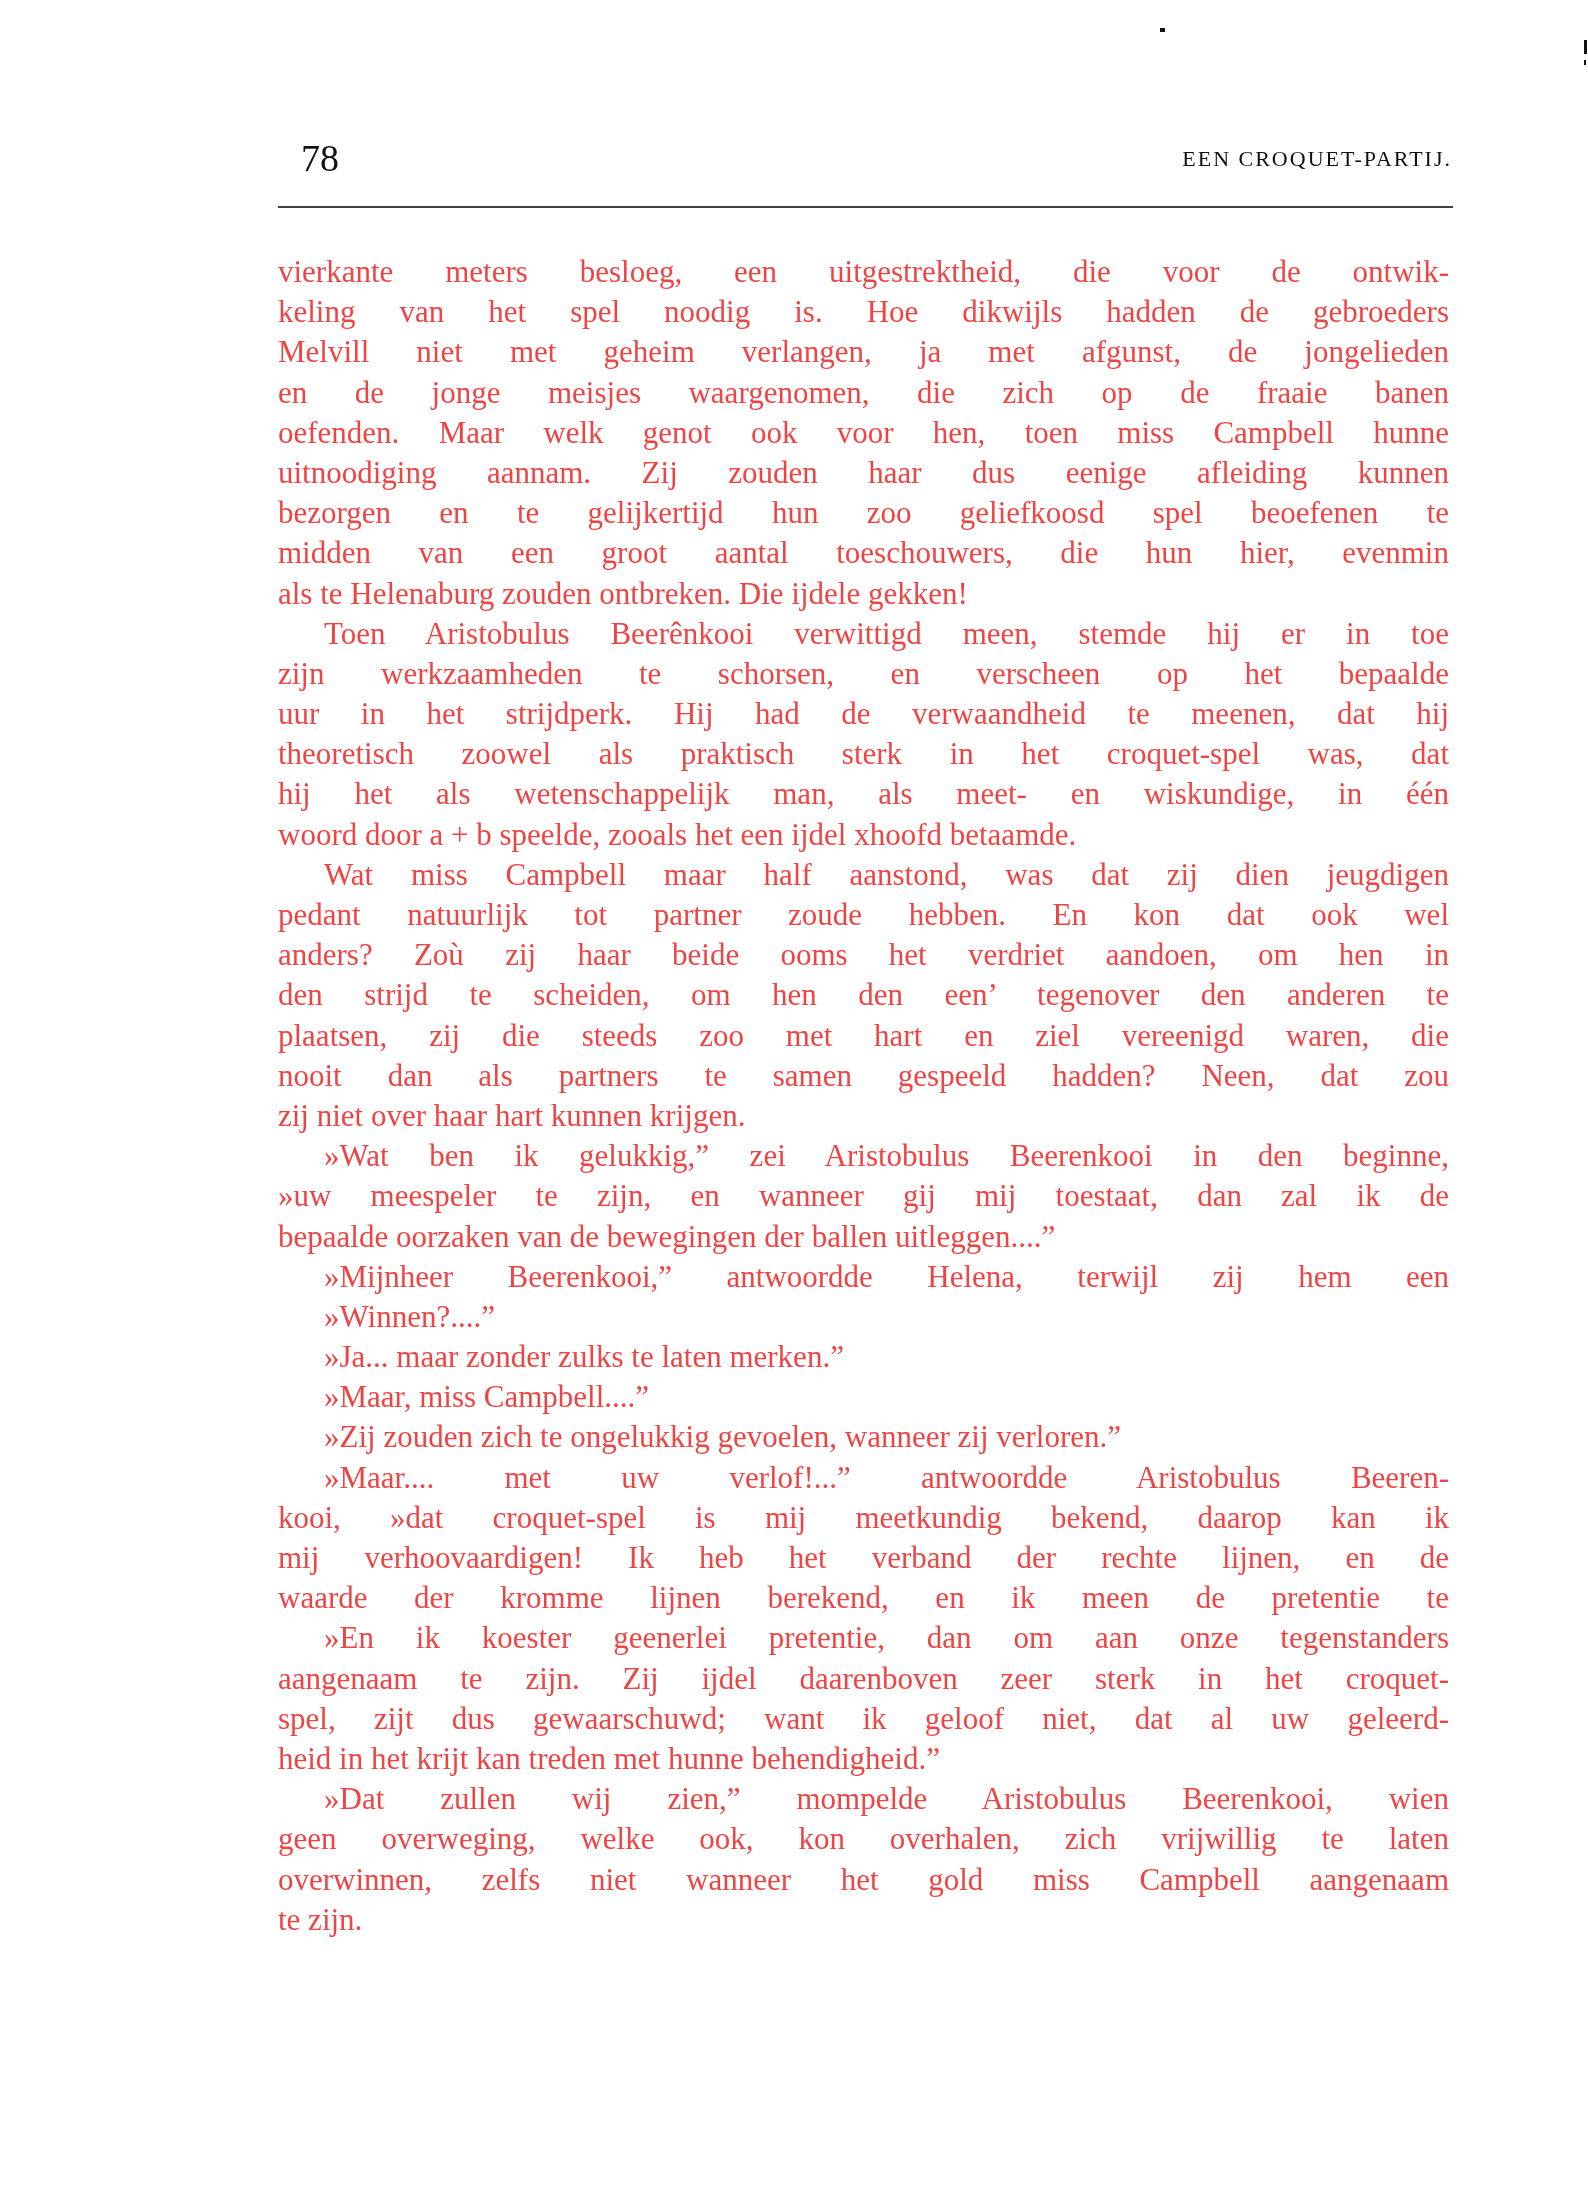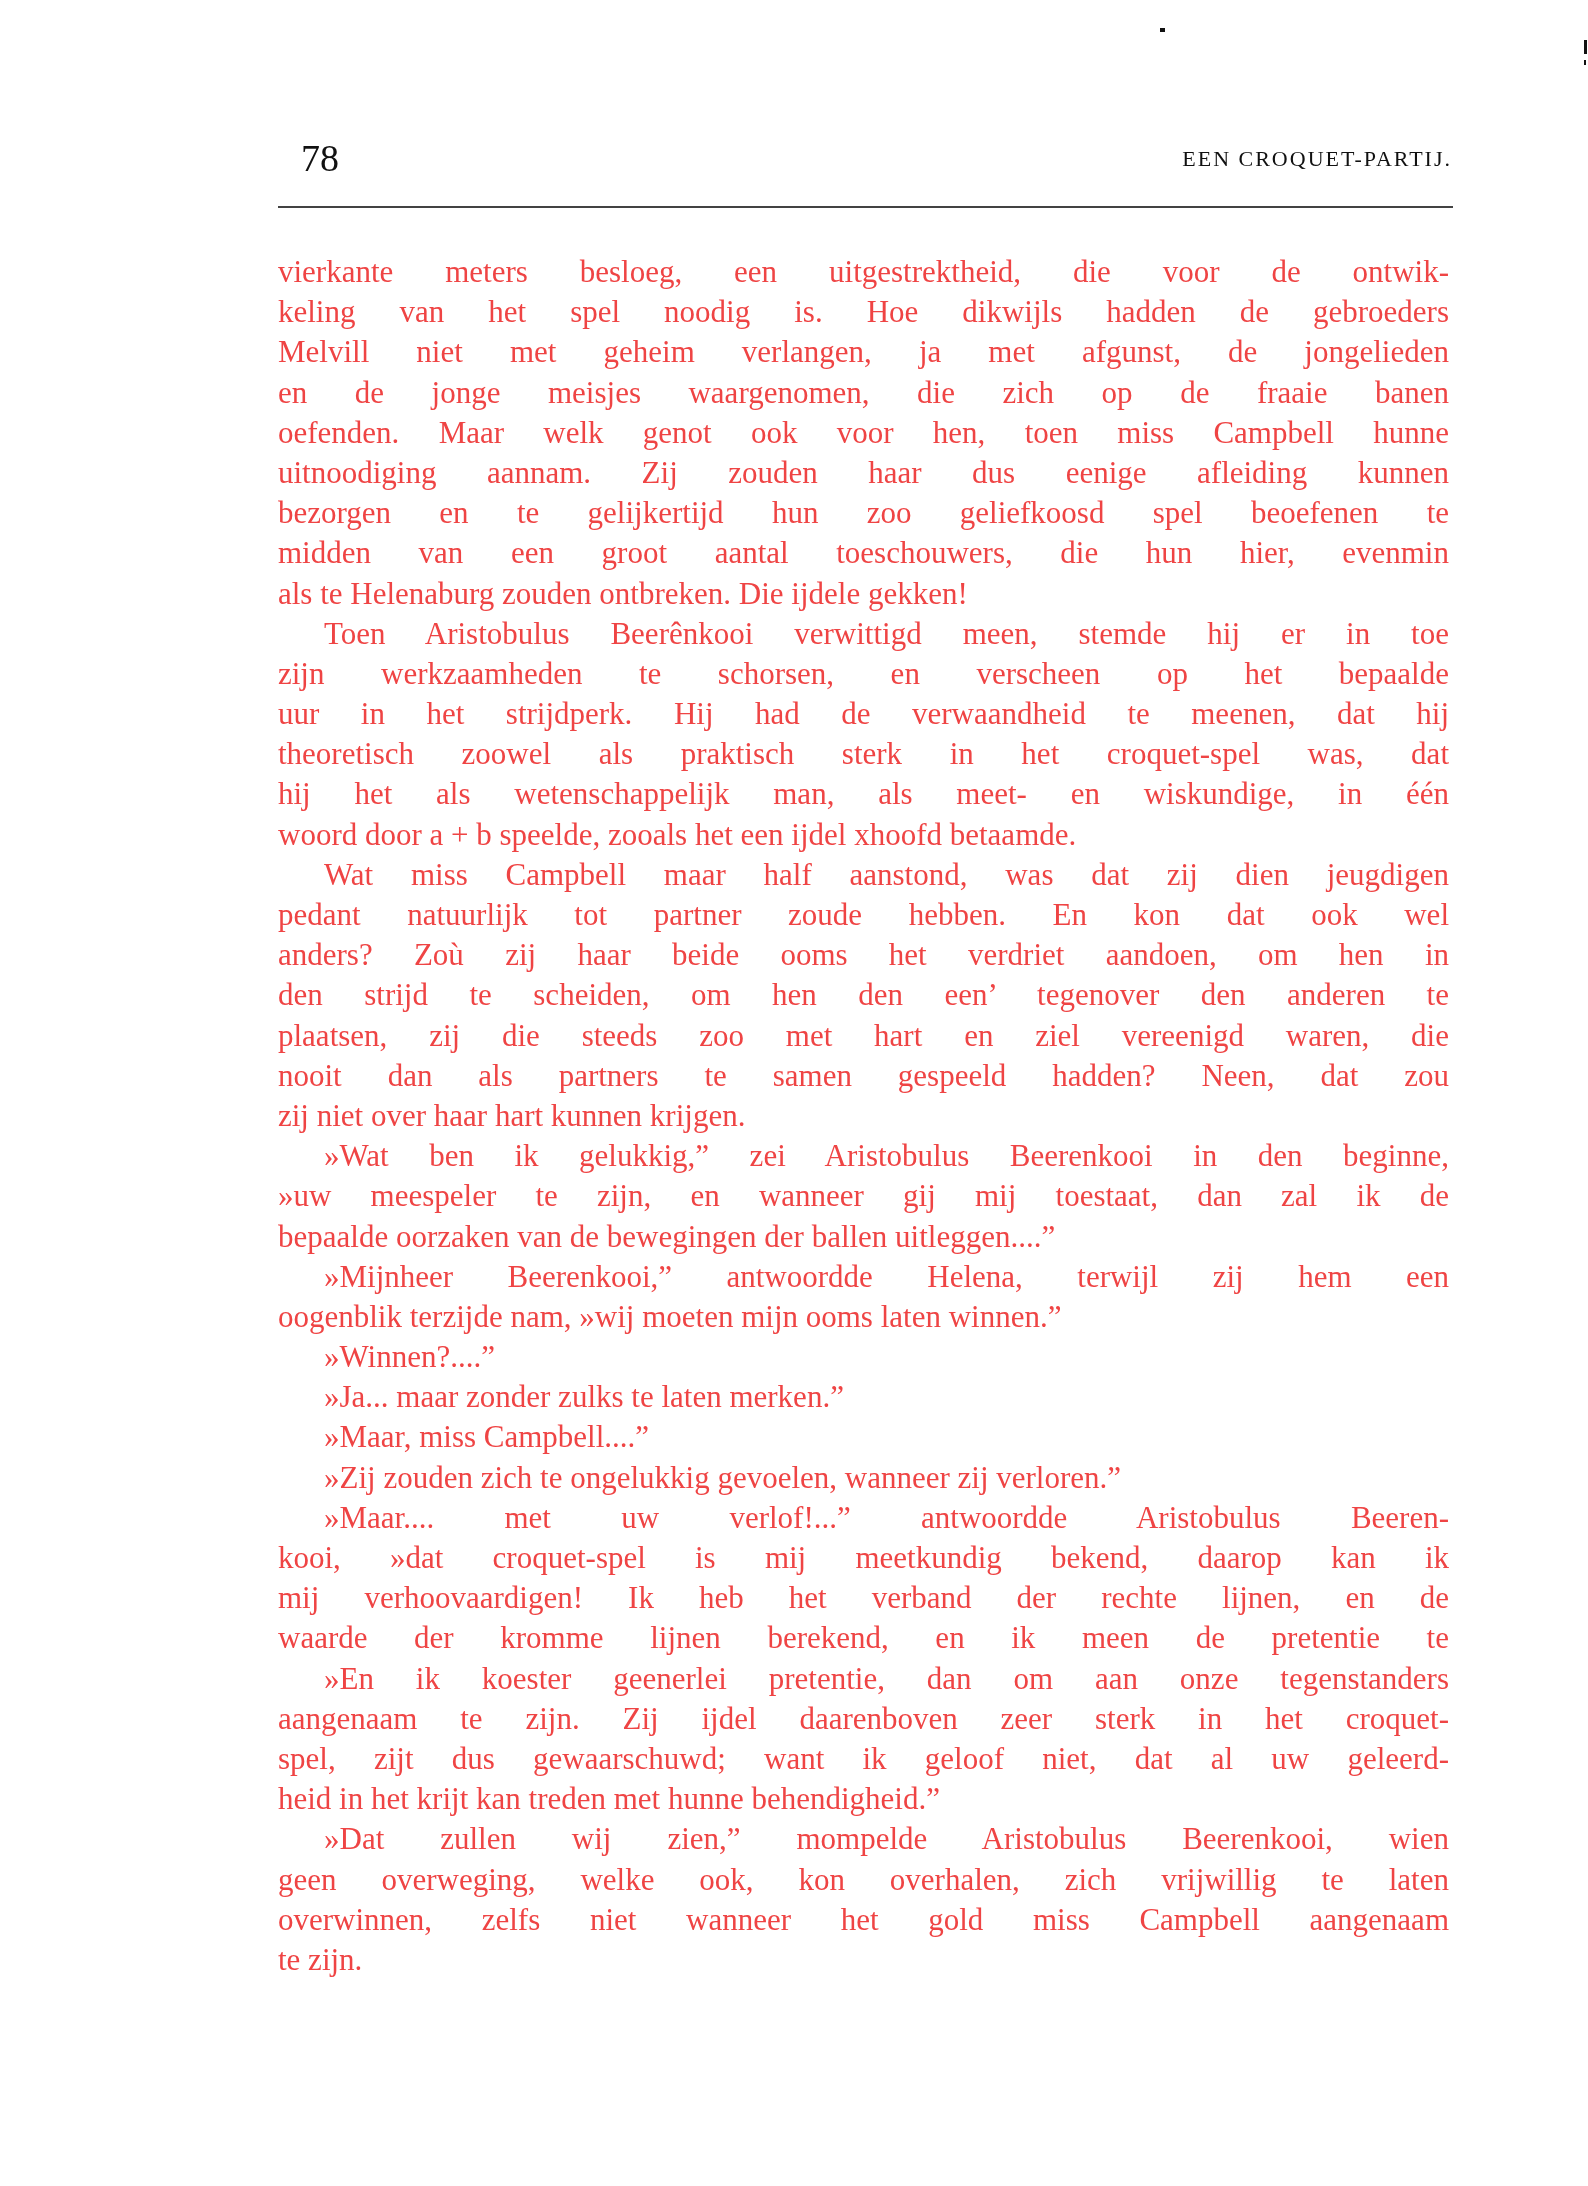--- a/index.html
+++ b/index.html
@@ -55,21 +55,20 @@
         <div class="line"><span class="inner">nooit dan als partners te samen gespeeld hadden? Neen, dat zou</span></div>
         <div class="line last"><span class="inner">zij niet over haar hart kunnen krijgen.</span></div>
       </div>
       <div>
         <div class="line indent"><span class="inner">»Wat ben ik gelukkig,” zei Aristobulus Beerenkooi in den beginne,</span></div>
         <div class="line"><span class="inner">»uw meespeler te zijn, en wanneer gij mij toestaat, dan zal ik de</span></div>
         <div class="line last"><span class="inner">bepaalde oorzaken van de bewegingen der ballen uitleggen....”</span></div>
       </div>
       <div>
         <div class="line indent"><span class="inner">»Mijnheer Beerenkooi,” antwoordde Helena, terwijl zij hem een</span></div>
-        <div class="line last"><span class="inner">oogenblik terzijde nam, »wij moeten mijn ooms laten winnen.”</span></div>
       </div>
       <div>
         <div class="line indent last"><span class="inner">»Winnen?....”</span></div>
       </div>
       <div>
         <div class="line indent last"><span class="inner">»Ja... maar zonder zulks te laten merken.”</span></div>
       </div>
       <div>
         <div class="line indent last"><span class="inner">»Maar, miss Campbell....”</span></div>
       </div>

